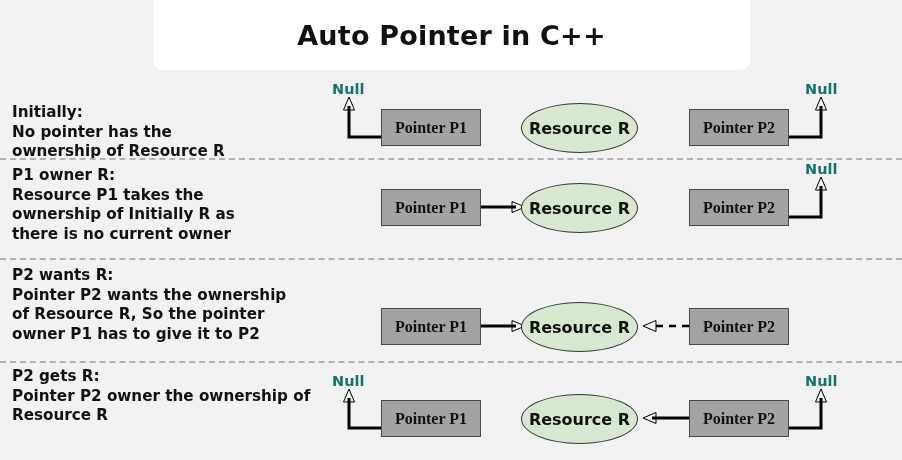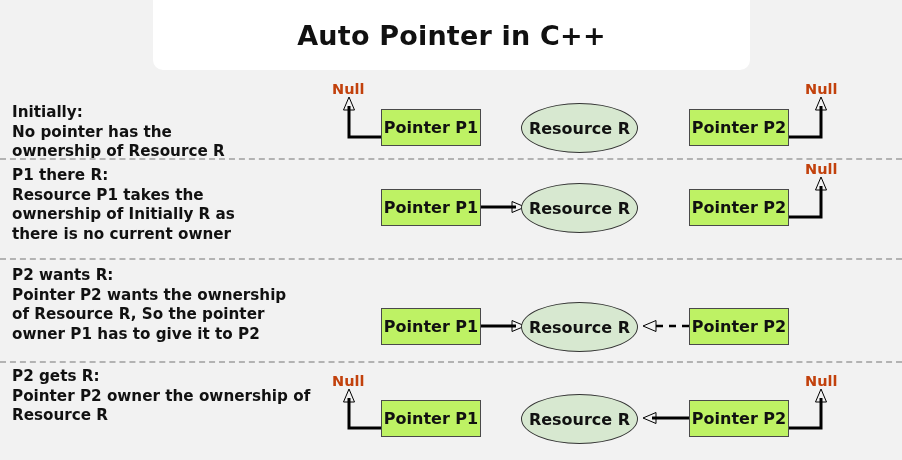--- a/index.html
+++ b/index.html
@@ -32,39 +32,40 @@
   }
   .divider{
     position:absolute;left:0;width:902px;height:0;
     border-top:2px dashed #b3b3b3;
   }
 
   
   .pbox{
     position:absolute;
     width:100px;height:37px;
-    background:#bef264;border:1.6px solid #4a4a4a;
+    background:#a3a3a3;border:1.6px solid #4a4a4a;
     box-sizing:border-box;
     display:flex;align-items:center;justify-content:center;
     font-size:16px;font-weight:700;color:#111;
     white-space:nowrap;
+    font-family:Liberation Serif, serif;
   }
   .rres{
     position:absolute;
     width:117px;height:50px;
     background:#d7e8d0;border:1.6px solid #333;
     border-radius:50%;
     box-sizing:border-box;
     display:flex;align-items:center;justify-content:center;
     font-size:16px;font-weight:700;color:#111;
     white-space:nowrap;
   }
   .nulllabel{
     position:absolute;
-    font-size:14.5px;font-weight:700;color:#c2410c;
+    font-size:14.5px;font-weight:700;color:#0f766e;
     white-space:nowrap;
   }
   svg.ink{position:absolute;left:0;top:0;overflow:visible;}
   svg.ink line,svg.ink path,svg.ink polyline{
     stroke:#000;fill:none;
   }
 </style>
 </head>
 <body>
 
@@ -101,21 +102,21 @@
     </div>
     <div class="pbox" style="left:689px;top:109px;">
       <span>Pointer P2</span>
     </div>
   </div>
 
   <div class="divider" style="top:158px;"></div>
 
   <div class="row" style="top:0;">
     <div class="row-desc" style="top:166px;">
-      <div>P1 there R:</div>
+      <div>P1 owner R:</div>
       <div>Resource P1 takes the</div>
       <div>ownership of Initially R as</div>
       <div>there is no current owner</div>
     </div>
 
     <span class="nulllabel" style="left:805px;top:161px;">Null</span>
 
     <svg class="ink" width="902" height="460">
 
       <line x1="481" y1="207" x2="516" y2="207" stroke-width="3"></line>

